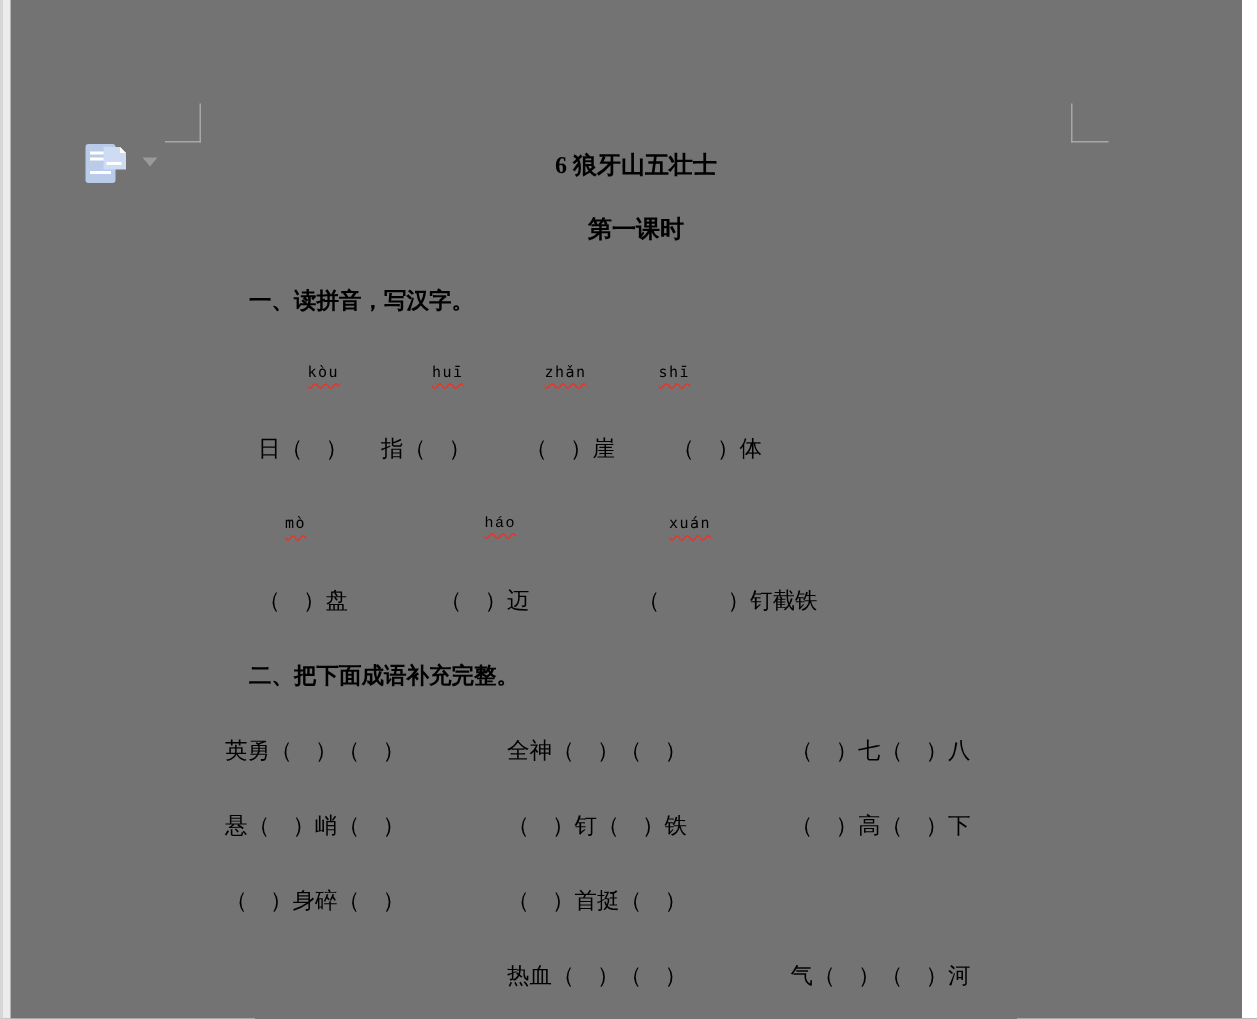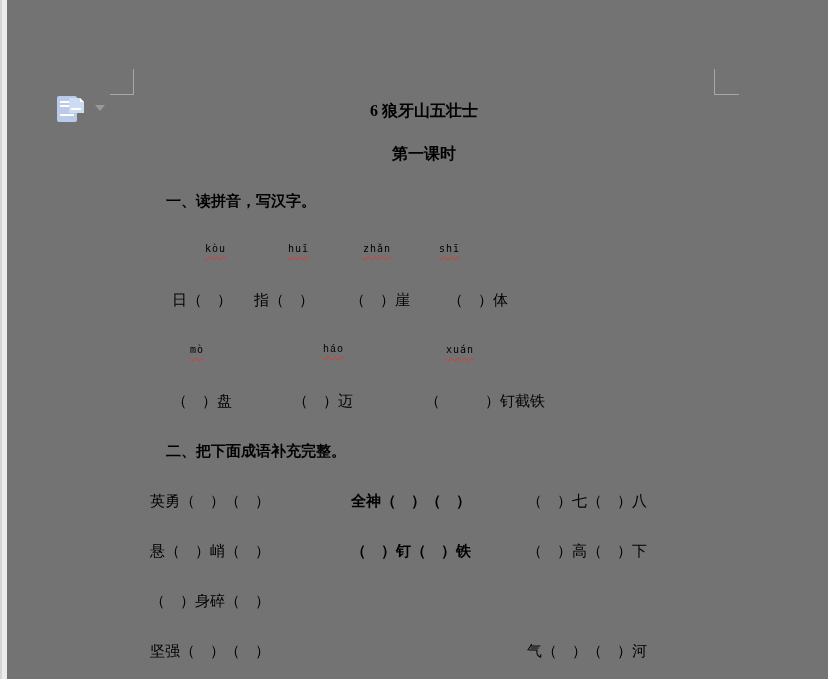--- a/index.html
+++ b/index.html
@@ -56,21 +56,21 @@
   .t-s2{top:441px;}
   .t-i1{top:491px;}
   .t-i2{top:541px;padding-left:12px;}
   .t-i3{top:591px;}
   .t-i4{top:641px;}
   
   .py1-a{left:198px;}.py1-b{left:281px;}.py1-c{left:356px;}.py1-d{left:432px;}
   .hz1-a{left:165px;}.hz1-b{left:247px;}.hz1-c{left:343px;}.hz1-d{left:441px;}
   .py2-a{left:183px;}.py2-b{left:316px;font-family:Liberation Mono, monospace;}.py2-c{left:439px;}
   .hz2-a{left:165px;}.hz2-b{left:286px;}.hz2-c{left:418px;}
-  .c1{left:143px;}.c2{left:344px;font-weight:bold;}.c3{left:520px;}
+  .c1{left:143px;}.c2{left:331px;}.c3{left:520px;}
 </style>
 </head>
 <body>
 
 <div class="edge-strip"></div>
 
 <div class="page">
 
   <div class="mark mark-left-v"></div>
   <div class="mark mark-left-h"></div>
@@ -128,19 +128,20 @@
     <span class="c2">全神（　）（　）</span>
     <span class="c3">（　）七（　）八</span>
   </div>
   <div class="line t-i2">
     <span class="c1">悬（　）峭（　）</span>
     <span class="c2">（　）钉（　）铁</span>
     <span class="c3">（　）高（　）下</span>
   </div>
   <div class="line t-i3">
     <span class="c1">（　）身碎（　）</span>
+    <span class="c2">（　）首挺（　）</span>
   </div>
   <div class="line t-i4">
-    <span class="c1">坚强（　）（　）</span>
+    <span class="c2">热血（　）（　）</span>
     <span class="c3">气（　）（　）河</span>
   </div>
 
 </div>
 
 </body></html>

